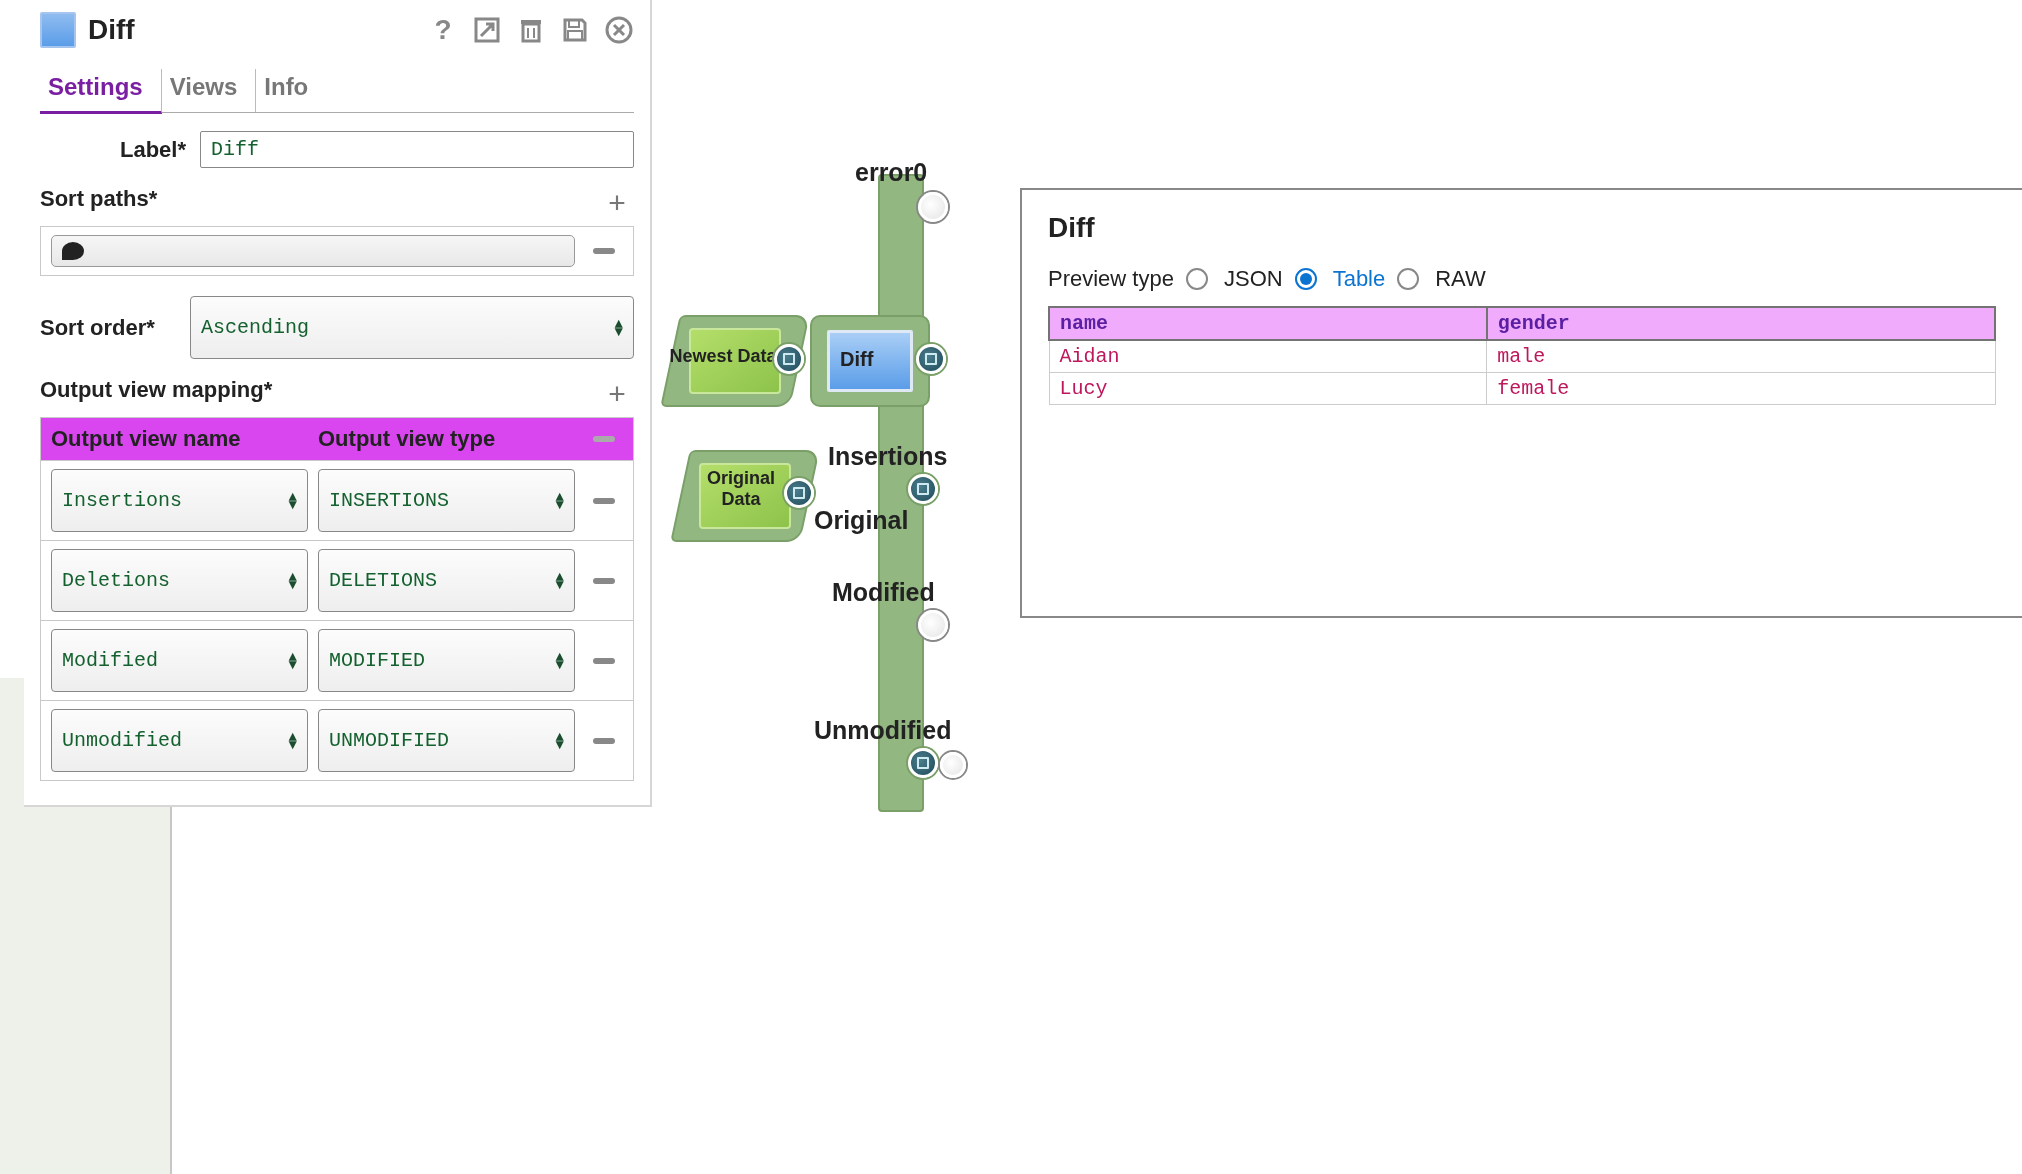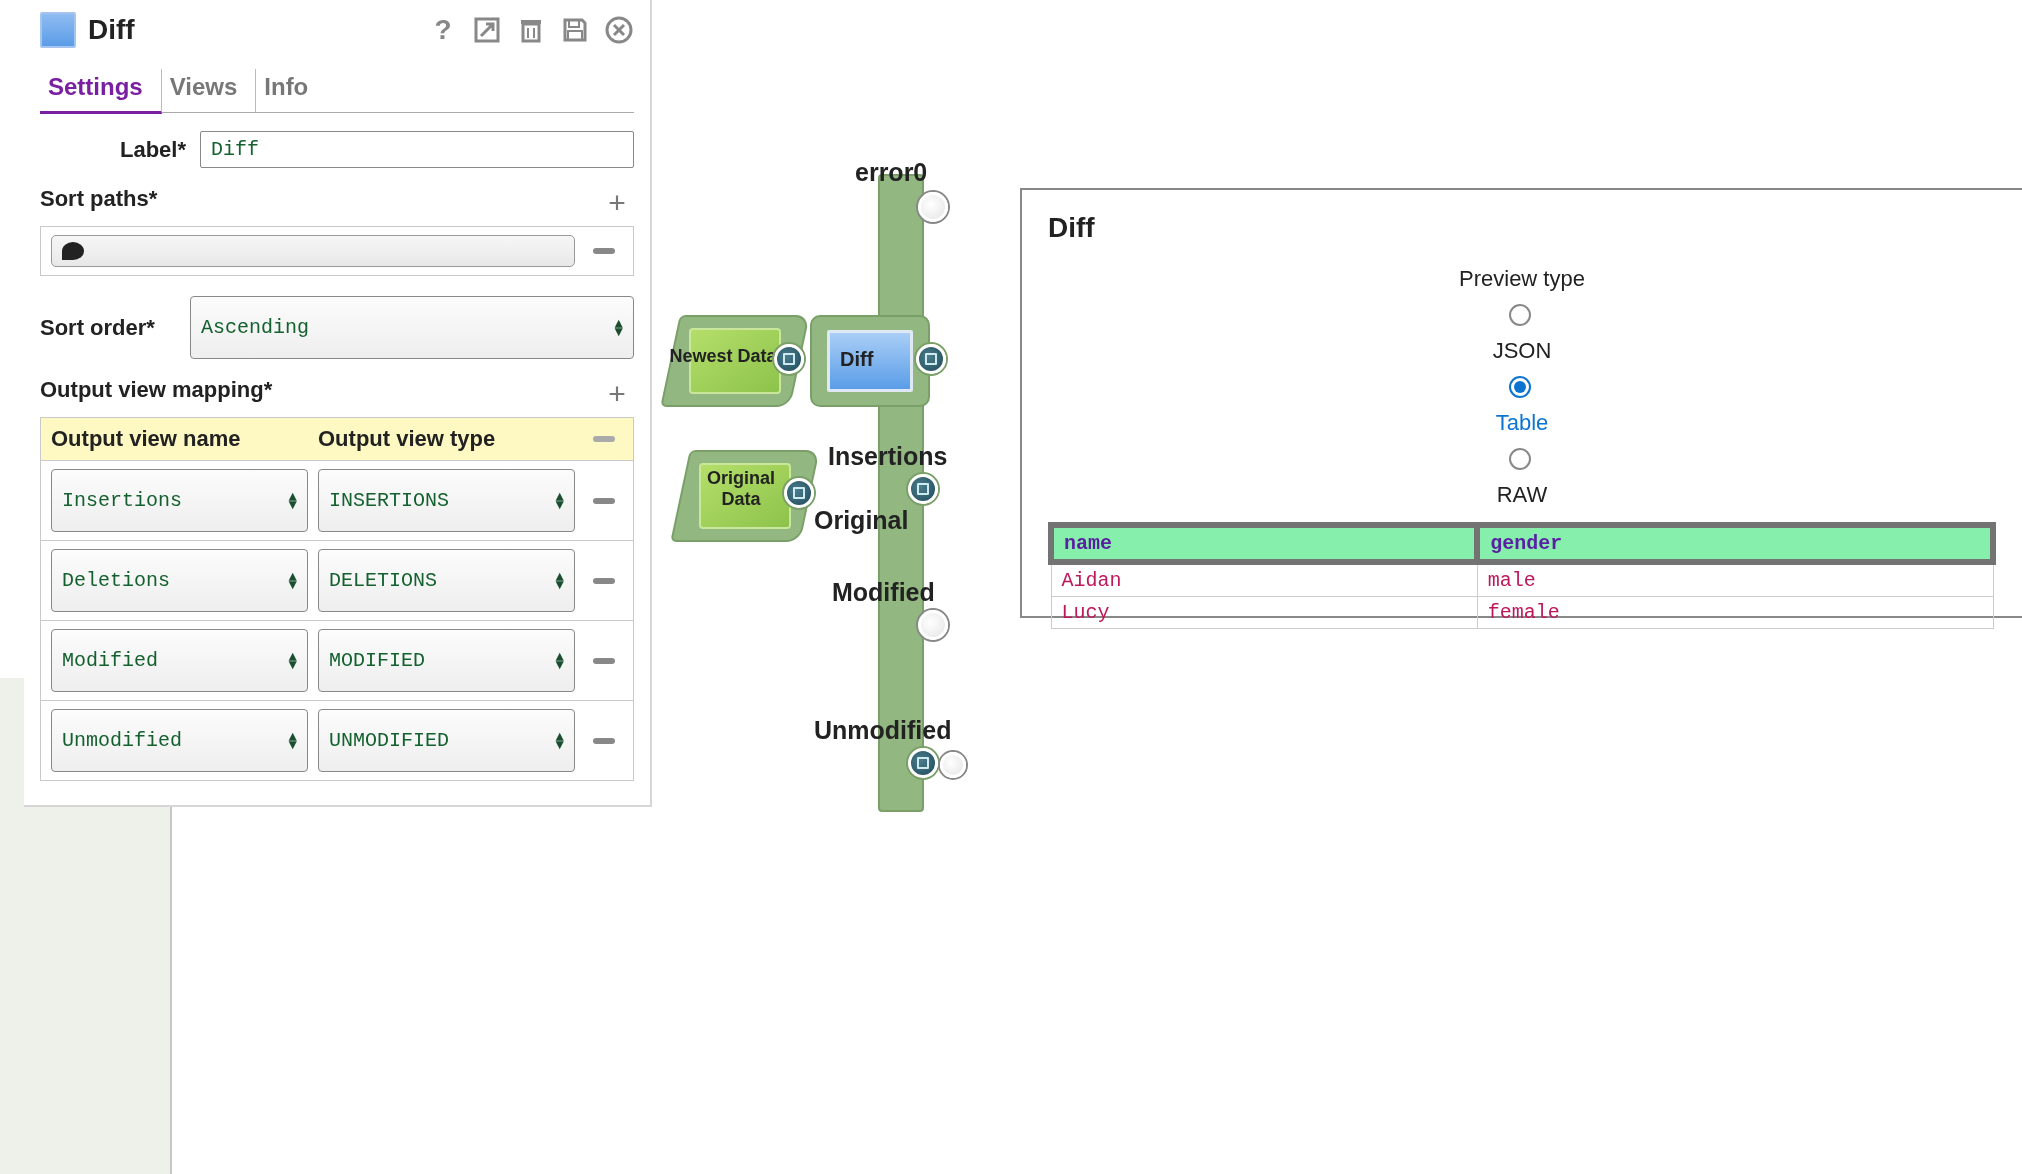--- a/index.html
+++ b/index.html
@@ -131,21 +131,21 @@
     display: flex;
     align-items: center;
     border-top: 1px solid #c9c9c9;
     padding: 8px 10px;
     gap: 10px;
   }
   .list-row:first-child { border-top: none; }
   .list-row.header {
     font-weight: 700;
     font-size: 22px;
-    background: #fef9c3;
+    background: #d946ef;
   }
   .minus-cell {
     width: 38px; display:flex; align-items:center; justify-content:center;
   }
   .minus-dash {
     width: 22px; height: 6px; background: #888; border-radius: 3px;
   }
 
   .pill-input {
     flex: 1;
@@ -268,43 +268,42 @@
     height: 430px;
     padding: 22px 26px;
     background:#fff;
   }
   .preview-title {
     font-weight:700; font-size:28px; margin-bottom:22px;
   }
   .radio-row {
     display:flex; align-items:center; gap:12px; font-size:22px;
     margin-bottom: 14px;
-    flex-direction: column;
   }
   .radio {
     width:22px;height:22px;border:2px solid #888;border-radius:50%;
     display:inline-flex;align-items:center;justify-content:center;
     margin-right:4px;
   }
   .radio.sel { border-color:#0b74d1; }
   .radio.sel::after {
     content:""; width:12px;height:12px;background:#0b74d1;border-radius:50%;
   }
   .data-table {
     width: 100%;
     border-collapse: collapse;
     font-family: "Courier New", monospace;
     font-size: 20px;
   }
   .data-table th {
     text-align:left;
     color:#5a1fa2;
     font-weight:700;
-    background:#86efac;
-    border:6px solid #737373;
+    background:#f0abfc;
+    border:2px solid #737373;
     padding:4px 10px;
   }
   .data-table td {
     border:1px solid #ccc;
     padding:4px 10px;
     color:#be185d;
   }
 
   .side-strip {
     position:absolute;

